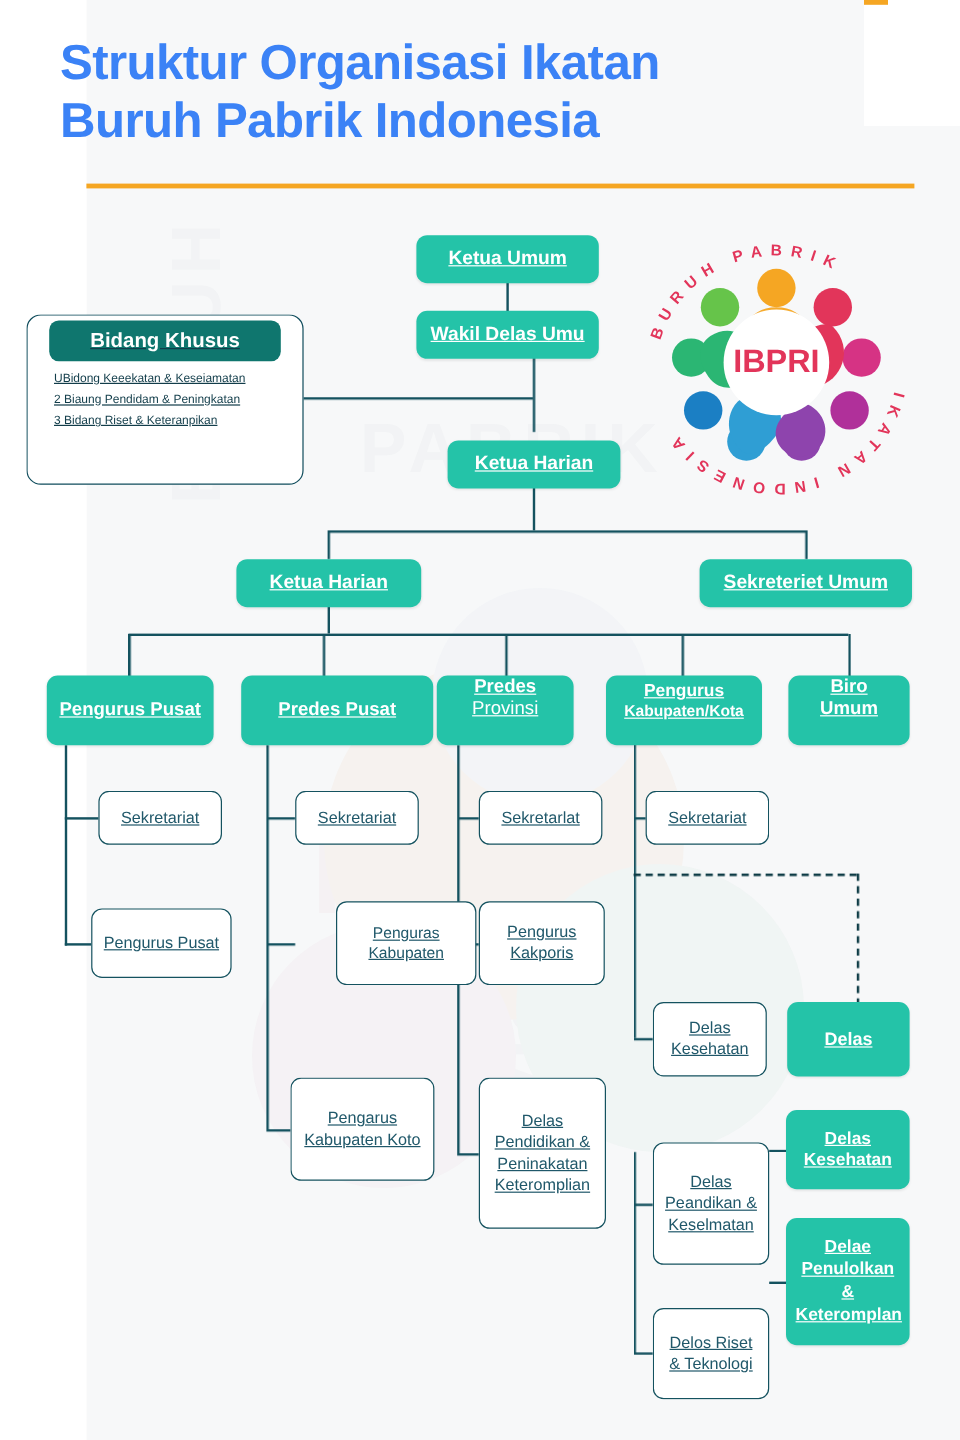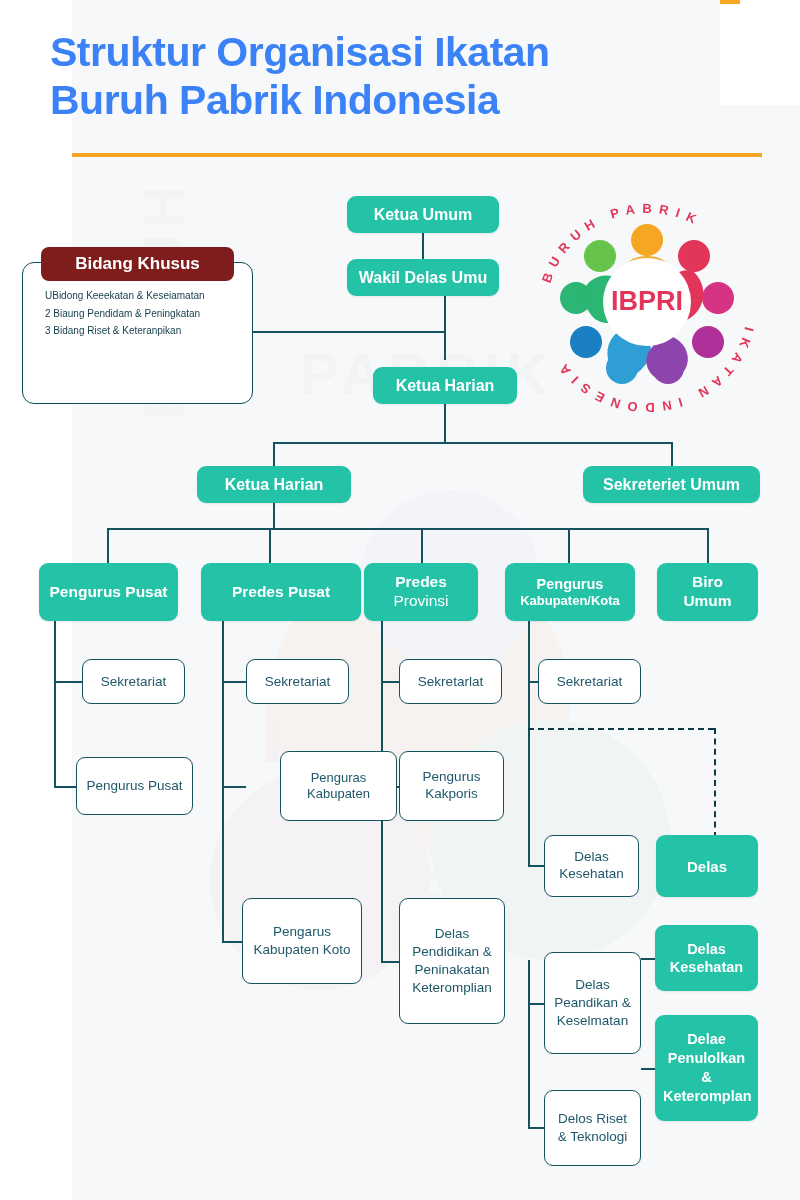--- a/index.html
+++ b/index.html
@@ -62,24 +62,25 @@
 
   
   .logo {
     position: absolute; left: 522px; top: 190px; width: 250px; height: 225px;
     z-index: 12;
   }
 
   
   .node {
     position: absolute; z-index: 8;
-    display: flex; align-items: center; justify-content: center;
+    display: flex; align-items: center; justify-content: flex-end;
     text-align: center;
     border-radius: 9px;
-    padding: 0 8px;
+    padding: 20px 8px;
+    text-decoration: underline;
   }
   .node.teal {
     background: #24c3a8; color: #ffffff; font-weight: bold;
     box-shadow: 0 1px 2px rgba(0,0,0,0.08);
   }
   .node.outline {
     background: #ffffff; color: #20586a; border: 1.6px solid #14525f;
     font-weight: normal;
   }
   .node.box-special {
@@ -94,21 +95,21 @@
   .ln.v { width: 2px; }
   .dash-h {
     position: absolute; height: 0; border-top: 2px dashed #0d3b45; z-index: 5;
   }
   .dash-v {
     position: absolute; width: 0; border-left: 2px dashed #0d3b45; z-index: 5;
   }
 
   
   .bk-title {
-    background: #7f1d1d; color: #fff; font-weight: bold; font-size: 17px;
+    background: #0f766e; color: #fff; font-weight: bold; font-size: 17px;
     border-radius: 8px; text-align: center; padding: 7px 10px;
     margin: -16px 10px 8px 10px; position: relative;
   }
   .bk-list { font-size: 10px; line-height: 1.45; padding: 0 12px 8px 14px; }
   .bk-list div { margin-bottom: 3px; }
 </style>
 </head>
 <body>
 
 <div id="page">

